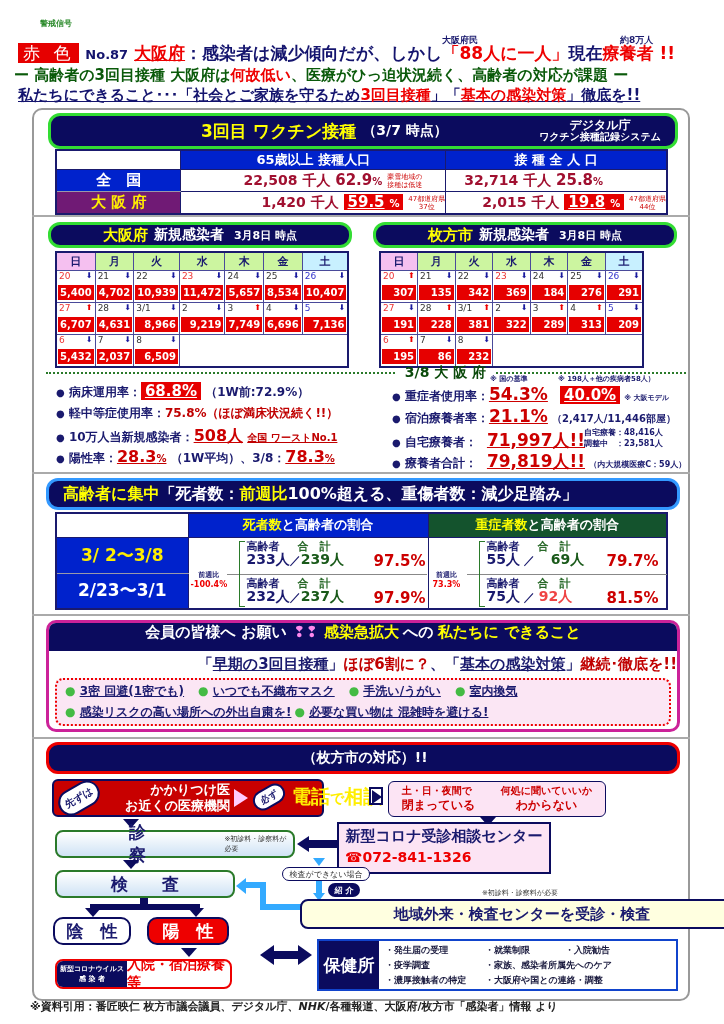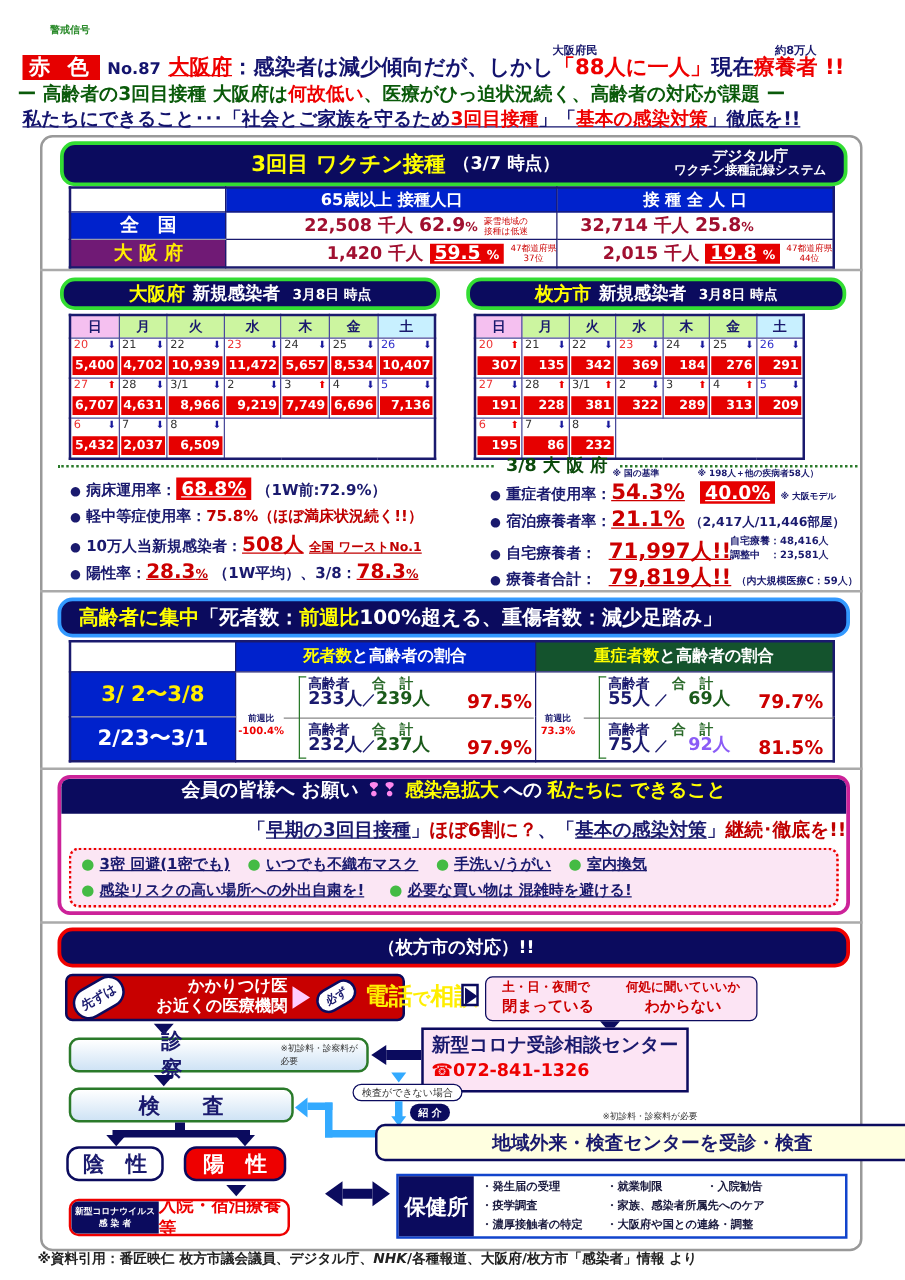--- a/index.html
+++ b/index.html
@@ -1,20 +1,20 @@
 <!DOCTYPE html>
 <html><head>
 <meta charset="utf-8">
 <style>
 *{box-sizing:border-box;margin:0;padding:0}
 body{width:724px;height:1024px;background:#fff;font-family:"DejaVu Sans","Liberation Sans",sans-serif;position:relative;overflow:hidden;color:#1a1a6e}
 .abs{position:absolute}
 .hdr{left:40px;width:650px;white-space:nowrap;font-weight:bold}
 .h-small{font-size:8px;color:#2a8a2a}
-.aka{background:#e60000;color:#fff;padding:0 5px;font-size:17px;font-weight:bold;letter-spacing:4px}
+.aka{background:#e60000;color:#fff;padding:0 5px;font-size:17px;font-weight:normal;letter-spacing:4px}
 .navy{color:#14146e}
 .red{color:#e00}
 .dred{color:#c00000}
 .u{text-decoration:underline}
 .green{color:#0a5a0a}
 .frame{left:32px;width:658px;border:2px solid #999;border-radius:10px;background:#fff}
 .sep{left:32px;width:658px;height:2px;background:#aaa}
 .pill{background:#0b0b5e;border:3px solid #33dd33;border-radius:12px;color:#fff;font-weight:bold;display:flex;align-items:center;justify-content:center}
 .pill-blue{background:#0b0b5e;border:3px solid #3399ff;border-radius:12px;color:#fff;font-weight:bold;display:flex;align-items:center}
 .pill-red{background:#0b0b5e;border:3px solid #e00;border-radius:12px;color:#fff;font-weight:bold;display:flex;align-items:center;justify-content:center}
@@ -479,21 +479,21 @@
       <div style="position:absolute;left:4px;top:32px;font-size:7px;font-weight:bold;text-align:center"><span>前週比</span><br><span class="red" style="font-size:8px">73.3%</span></div>
       <div style="position:absolute;left:38px;top:36px;width:200px;border-top:1px solid #888"></div>
       <div style="position:absolute;left:50px;top:3px;width:6px;height:66px;border:1px solid #2a7a2a;border-right:none"></div>
       <div style="position:absolute;left:58px;top:2px;font-size:11px;font-weight:bold;line-height:13px">
         <span>高齢者</span><span style="margin-left:18px;color:#2a6a2a">合　計</span><br>
         <span style="font-size:14px">55人</span> ／ <span style="font-size:14px;color:#1a5a1a;margin-left:12px">69人</span>
       </div>
       <div style="position:absolute;left:178px;top:14px;font-size:15px;font-weight:bold;color:#c00">79.7%</div>
       <div style="position:absolute;left:58px;top:39px;font-size:11px;font-weight:bold;line-height:13px">
         <span>高齢者</span><span style="margin-left:18px;color:#2a6a2a">合　計</span><br>
-        <span style="font-size:14px">75人</span> ／ <span style="font-size:14px;color:#8b5cf6;margin-left:12px">92人</span>
+        <span style="font-size:14px">75人</span> ／ <span style="font-size:14px;color:#ef4444;">92人</span>
       </div>
       <div style="position:absolute;left:178px;top:51px;font-size:15px;font-weight:bold;color:#c00">81.5%</div>
     </td>
   </tr>
   <tr style="height:36px">
     <td style="background:#0022cc;color:#fff;text-align:center;font-weight:bold;font-size:17px">2/23〜3/1</td>
   </tr>
 </tbody>
   </table>
 <div class="abs sep" style="top:614px"></div>
@@ -509,21 +509,21 @@
   <div style="text-align:right;font-weight:bold;font-size:15px;margin-top:4px;white-space:nowrap">
     <span>「</span><span class="u">早期の3回目接種</span><span>」</span><span class="dred">ほぼ6割に？</span><span>、「</span><span class="u">基本の感染対策</span><span>」</span><span class="dred">継続･徹底を!!</span>
   </div>
   <div style="margin:4px 6px;border:2px dotted #e00;border-radius:8px;background:#fbe6f4;height:48px;padding:3px 8px;font-size:12px;font-weight:bold">
     <div id="req-row1" style="display:flex;gap:14px;white-space:nowrap">
         <span><span style="color: rgb(68, 187, 68);">● </span><span class="u">3密 回避(1密でも)</span></span>
         <span><span style="color: rgb(68, 187, 68);">● </span><span class="u">いつでも不織布マスク</span></span>
         <span><span style="color: rgb(68, 187, 68);">● </span><span class="u">手洗い/うがい</span></span>
         <span><span style="color: rgb(68, 187, 68);">● </span><span class="u">室内換気</span></span>
       </div>
-    <div id="req-row2" style="display:flex;gap:20px;white-space:nowrap;margin-top:4px">
+    <div id="req-row2" style="display:flex;gap:3px;white-space:nowrap;margin-top:4px">
         <span><span style="color: rgb(68, 187, 68);">● </span><span class="u">感染リスクの高い場所への外出自粛を!</span></span>
         <span><span style="color: rgb(68, 187, 68);">● </span><span class="u">必要な買い物は 混雑時を避ける!</span></span>
       </div>
   </div>
 </div>
 <div class="abs sep" style="top:737px"></div>
 
 <div class="abs pill-red" style="left:46px;top:742px;width:634px;height:32px;font-size:17px">
   <span style="font-size:14px;margin-left:4px">（枚方市の対応）!!</span>
 </div>

